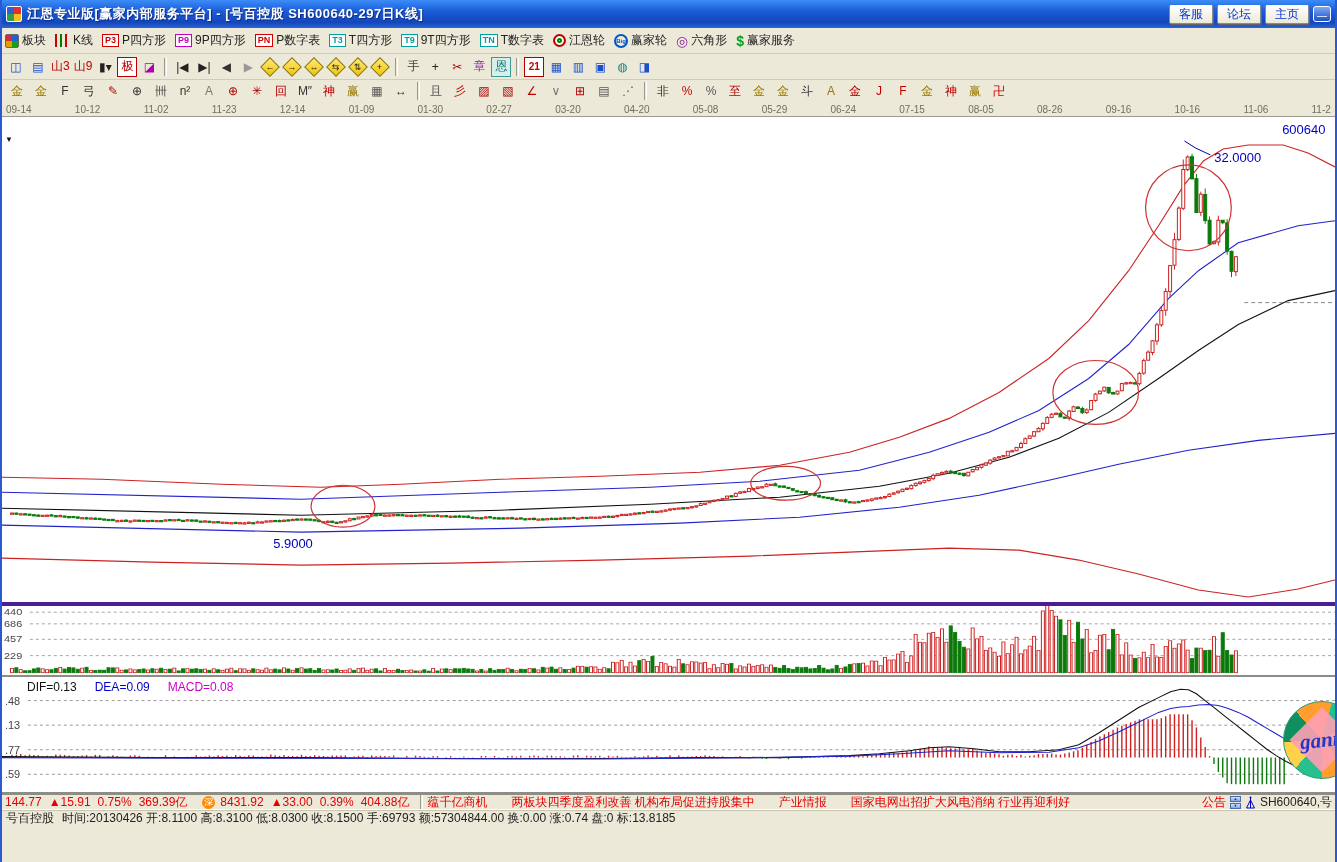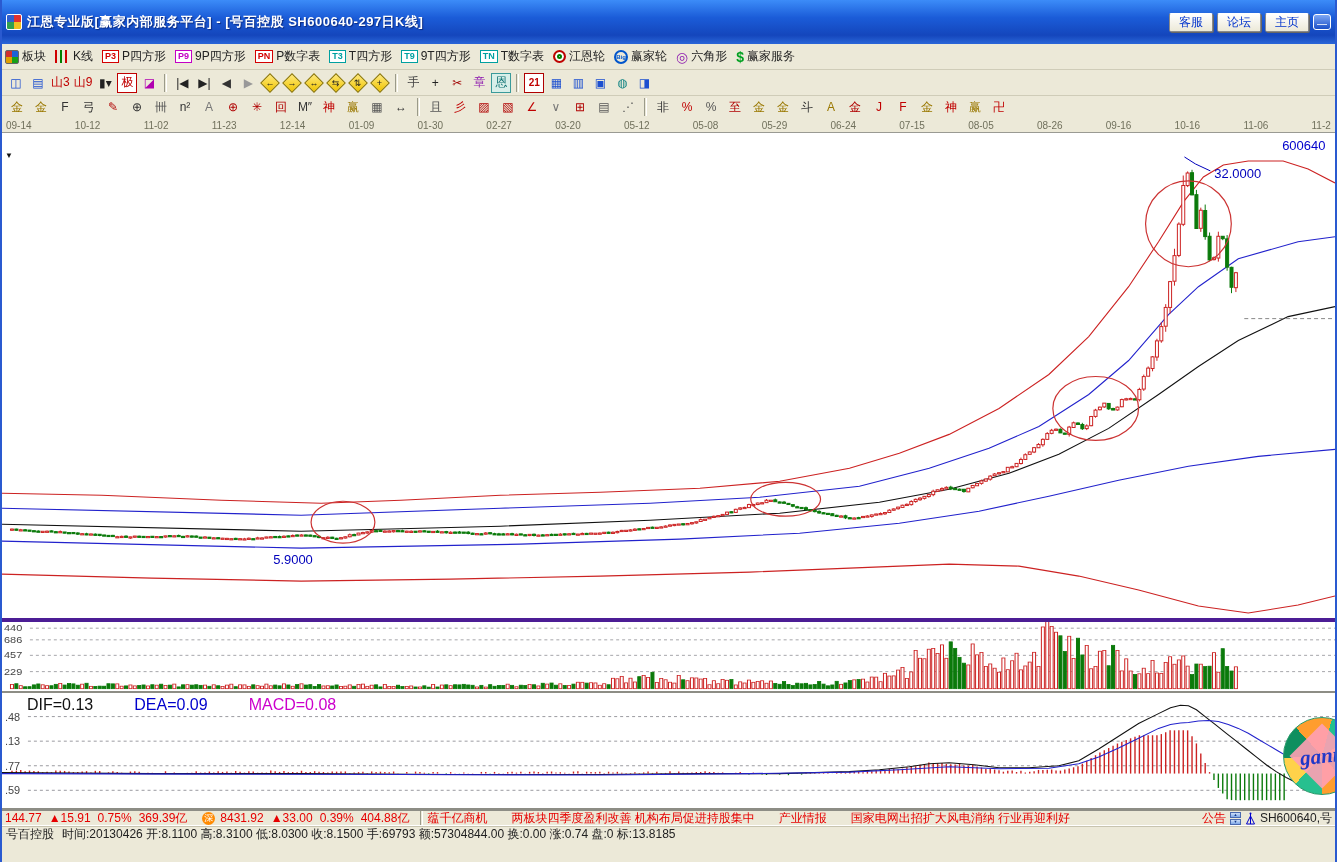--- a/index.html
+++ b/index.html
@@ -1,19 +1,19 @@
 <!DOCTYPE html>
 <html><head>
 <meta charset="utf-8">
 <style>
 *{box-sizing:border-box;margin:0;padding:0}
 body{font-family:"Liberation Sans",sans-serif;background:#d8d4c8}
 .window{width:1337px;height:862px;position:relative;background:#ece9d8;overflow:hidden;border-left:2px solid #2a5ad0;border-right:2px solid #2a5ad0}
 
-.titlebar{height:44px;display:flex;align-items:center;padding:1px 4px;background:linear-gradient(180deg,#3c8cf8 0%,#1b5cd8 40%,#1446bc 80%,#2a66d8 100%);color:#fff}
+.titlebar{height:28px;display:flex;align-items:center;padding:1px 4px;background:linear-gradient(180deg,#3c8cf8 0%,#1b5cd8 40%,#1446bc 80%,#2a66d8 100%);color:#fff}
 .appicon{width:16px;height:16px;margin-right:5px;border-radius:2px;background:conic-gradient(#e03030 0 25%,#f0c020 0 50%,#30a050 0 75%,#3060d0 0);border:1px solid #fff}
 .tb-title{font-size:13px;font-weight:bold;letter-spacing:.5px;text-shadow:1px 1px 1px #0a2a80;white-space:nowrap}
 .tb-right{margin-left:auto;display:flex;align-items:center;gap:4px}
 .tbtn{min-width:44px;height:19px;background:linear-gradient(#ffffff,#ece9d8);border:1px solid #8a8a8a;border-top-color:#fff;box-shadow:1px 1px 0 #666;border-radius:2px;color:#0033cc;font-size:12px;display:flex;align-items:center;justify-content:center;padding:0 6px}
 .minbox{width:18px;height:16px;border-radius:3px;background:linear-gradient(#7fa8f4,#1c50c8);border:1px solid #fff;color:#fff;font-size:10px;display:flex;align-items:flex-end;justify-content:center}
 
 .menubar{height:20px;display:flex;align-items:center;background:#ece9d8;border-bottom:1px solid #d4d0bc;padding-left:6px}
 .mi{padding:0 9px;font-size:12px;color:#222;cursor:default}
 
 .toolbar{display:flex;align-items:center;background:#ece9d8;padding:0 3px;border-bottom:1px solid #cfccb8}
@@ -42,21 +42,21 @@
 .dates span{flex:0 0 auto}
 
 .pane{position:relative;background:#fff}
 #kpane{height:486px;border-top:1px solid #9a9a93}
 #vpane{height:73px;border-top:4px solid #4c1d95}
 #mpane{height:117px;border-top:2px solid #8d8d85}
 .pane svg{display:block;width:100%;height:100%}
 .khead{position:absolute;top:3px;left:8px;display:flex;gap:14px;font-size:12px;white-space:nowrap;background:transparent}
 .khead .nm{color:#111;font-size:13px}
 .caret{position:absolute;top:18px;left:3px;font-size:8px;color:#111}
-.mhead{position:absolute;top:3px;left:25px;display:flex;gap:41px;font-size:16px;white-space:nowrap}
+.mhead{position:absolute;top:3px;left:25px;display:flex;gap:18px;font-size:12px;white-space:nowrap}
 
 .gannlogo{position:absolute;top:24px;right:-26px;width:78px;height:78px;border-radius:50%;border:1px solid #2a9a6a;background:conic-gradient(from 15deg,#22c08e 0 12%,#ffd24a 12% 22%,#0f8f5f 22% 34%,#ff9d2e 34% 46%,#27c08f 46% 58%,#ffd24a 58% 70%,#0f8f5f 70% 84%,#ff9d2e 84% 100%);display:flex;align-items:center;justify-content:center}
 .gannlogo::before{content:"";position:absolute;left:15px;top:15px;right:15px;bottom:15px;background:#ffa0b4;transform:rotate(45deg);opacity:.9}
 .gtxt{position:relative;z-index:1;font-family:"Liberation Serif",serif;font-style:italic;font-weight:bold;font-size:21px;color:#2038c8;transform:rotate(-6deg)}
 
 .status1{height:17px;display:flex;align-items:center;background:#ece9d8;border-top:3px solid #8d8d85;font-size:12px;padding:0 3px;white-space:nowrap;overflow:hidden}
 .red{color:#e60000}
 .status1 .sp{margin-right:7px}
 .bdg{width:13px;height:13px;border-radius:50%;background:#ff8a00;color:#fff;font-size:9px;display:inline-flex;align-items:center;justify-content:center;margin:0 5px 0 8px;flex:0 0 auto}
 .newsitem{margin-right:24px;color:#e60000}
@@ -223,21 +223,21 @@
   <div class="dates" id="dates">
       <span>09-14</span>
       <span>10-12</span>
       <span>11-02</span>
       <span>11-23</span>
       <span>12-14</span>
       <span>01-09</span>
       <span>01-30</span>
       <span>02-27</span>
       <span>03-20</span>
-      <span>05-12</span>
+      <span>04-20</span>
       <span>05-08</span>
       <span>05-29</span>
       <span>06-24</span>
       <span>07-15</span>
       <span>08-05</span>
       <span>08-26</span>
       <span>09-16</span>
       <span>10-16</span>
       <span>11-06</span>
       <span>11-2</span>

